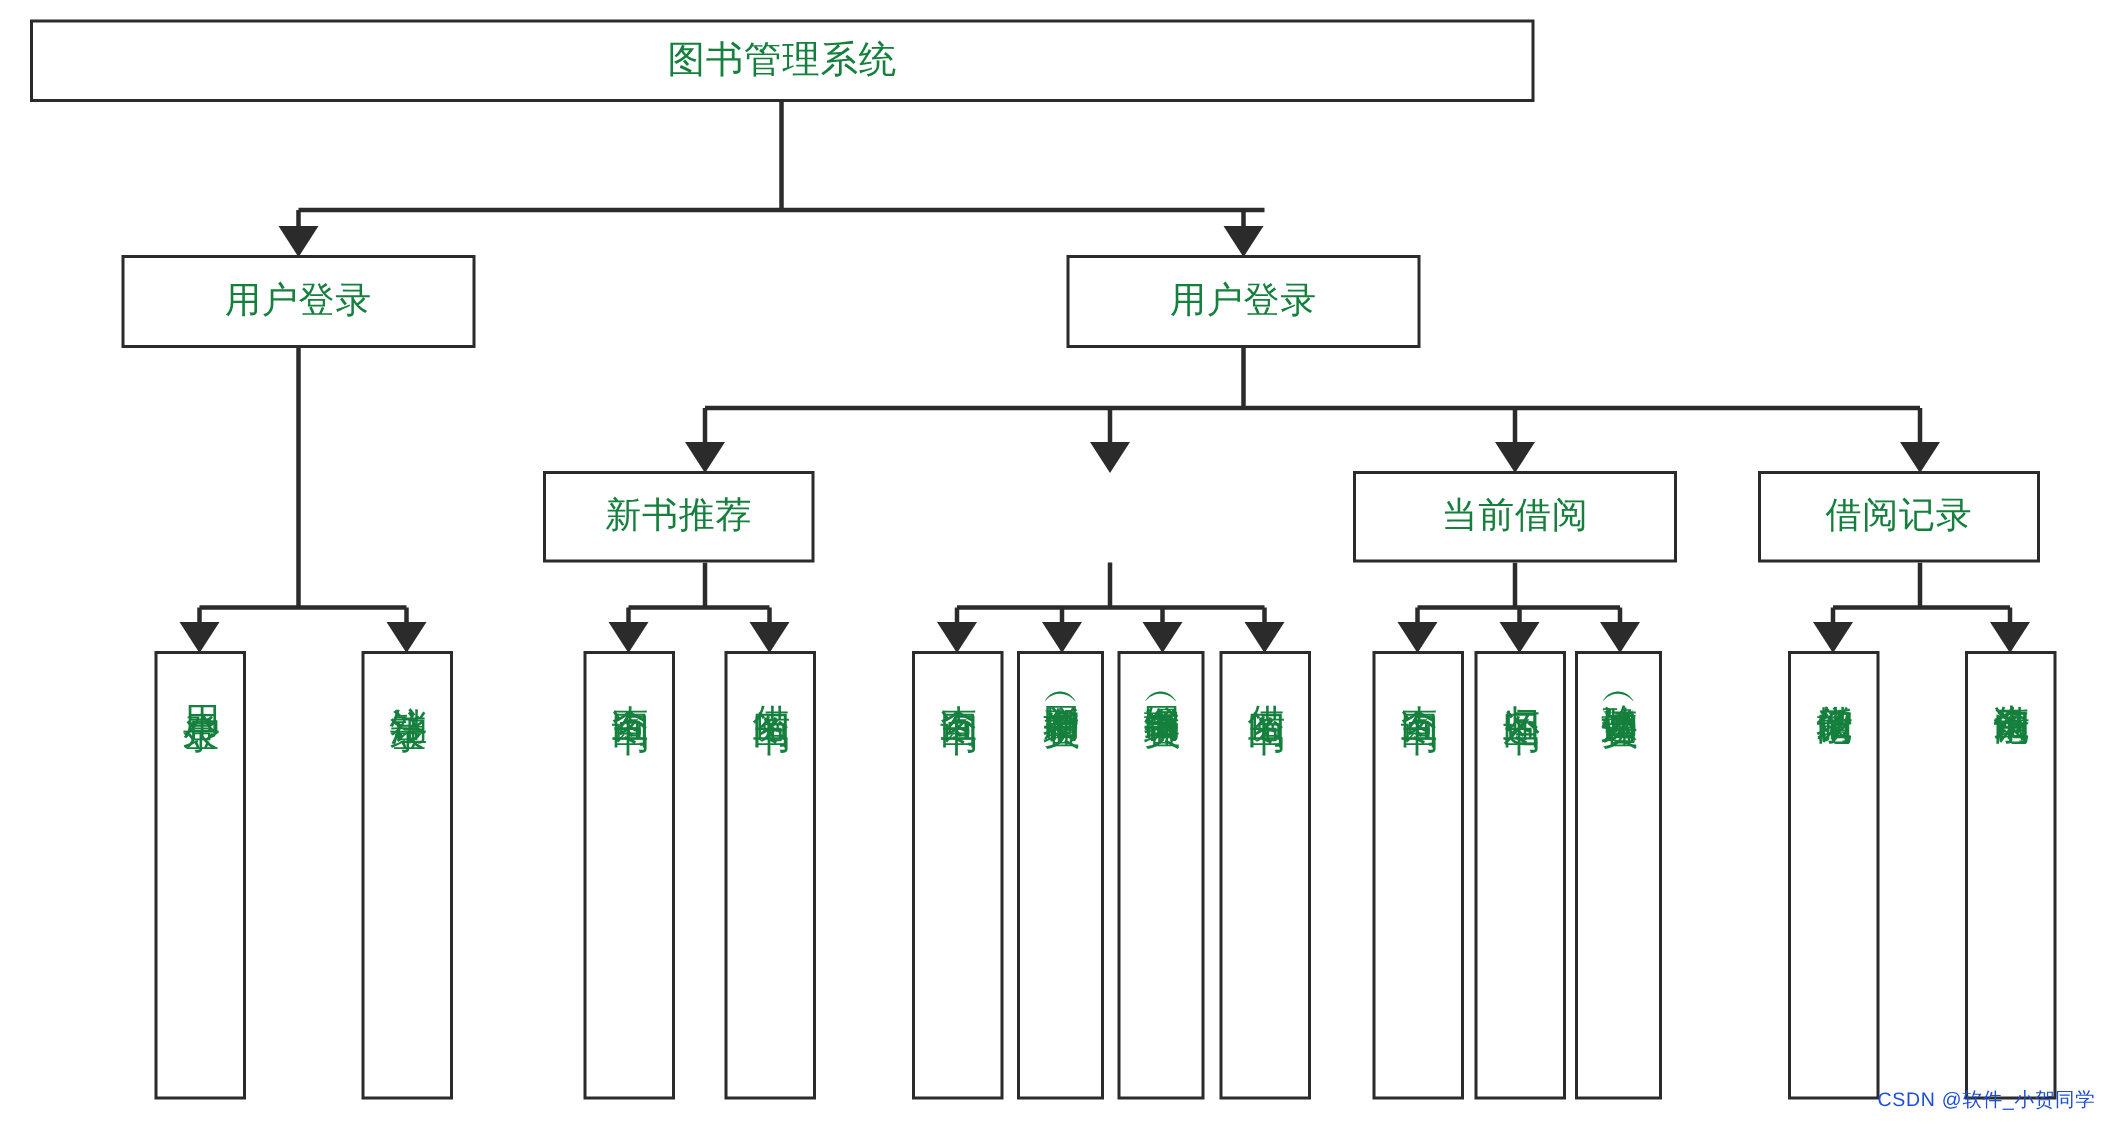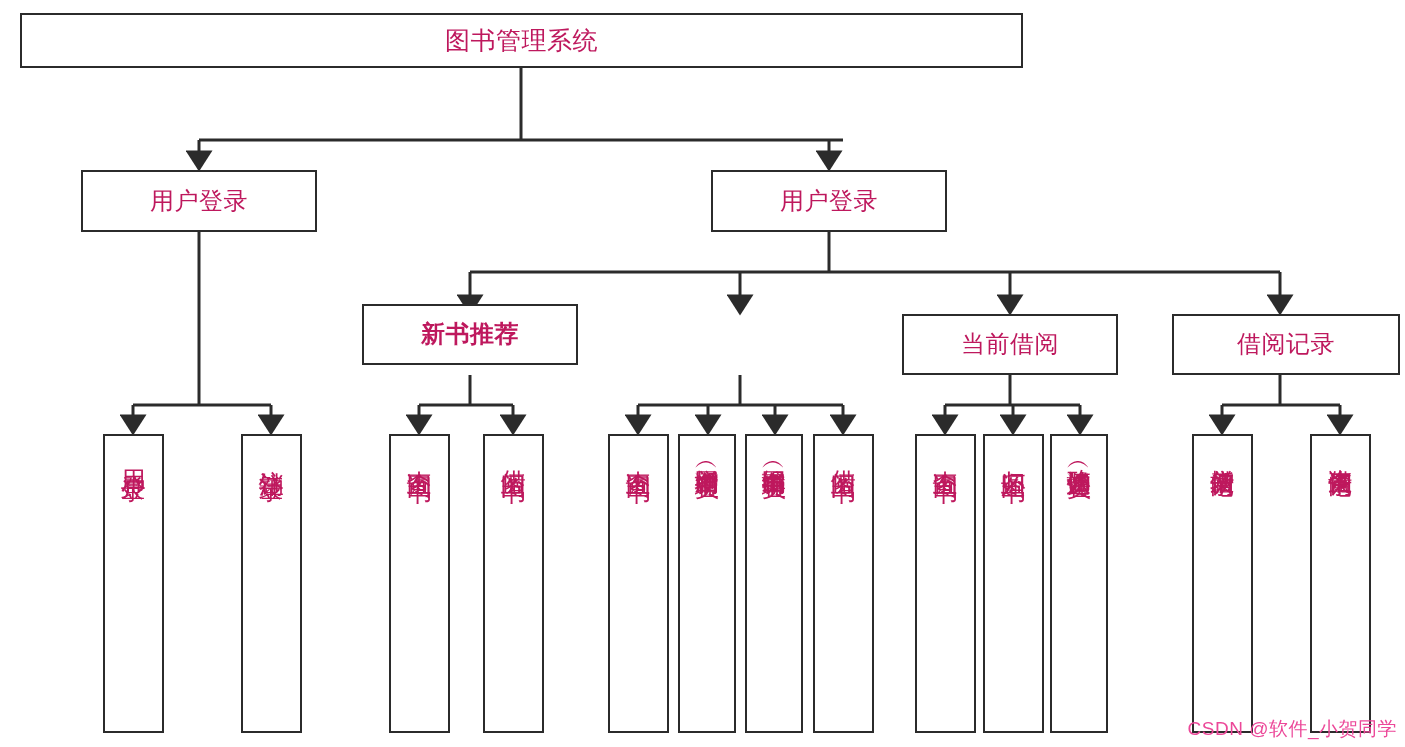--- a/index.html
+++ b/index.html
@@ -13,21 +13,21 @@
   #wires{position:absolute;left:0;top:0;width:1405px;height:747px;pointer-events:none;}
 
   .node{
     position:absolute;
     box-sizing:border-box;
     background:#ffffff;
     border:2px solid #2b2b2b;
     display:flex;
     align-items:center;
     justify-content:center;
-    color:#be185d;
+    color:#15803d;
     z-index:2;
   }
   .node .lbl{
     display:block;
     text-align:center;
     line-height:1.18;
     letter-spacing:0.5px;
   }
   .root .lbl{font-size:25px;}
   .lvl2 .lbl{font-size:24px;}
@@ -44,22 +44,22 @@
     line-height:1.06;
     letter-spacing:3px;
     white-space:nowrap;
   }
   .leaf.tall .lbl{font-size:24px;letter-spacing:1px;}
 
   #watermark{
     position:absolute;
     right:8px;
     bottom:5px;
-    font-size:19px;
-    color:#ec4899;
+    font-size:13px;
+    color:#1d4ed8;
     letter-spacing:0.5px;
     z-index:3;
     white-space:nowrap;
   }
 </style>
 </head>
 <body>
 
 <div id="stage">
 
@@ -117,27 +117,27 @@
     <span class="lbl">图书管理系统</span>
   </div>
 
   <div class="node lvl2" style="left:81px;top:170px;width:236px;height:62px;">
     <span class="lbl">用户登录</span>
   </div>
   <div class="node lvl2" style="left:711px;top:170px;width:236px;height:62px;">
     <span class="lbl">用户登录</span>
   </div>
 
-  <div class="node lvl3" style="left:362px;top:304px;width:216px;height:61px;font-weight:bold;">
+  <div class="node lvl3" style="left:362px;top:314px;width:181px;height:61px;">
     <span class="lbl">新书推荐</span>
   </div>
   <div class="node lvl3" style="left:902px;top:314px;width:216px;height:61px;justify-content:center;">
     <span class="lbl">当前借阅</span>
   </div>
-  <div class="node lvl3" style="left:1172px;top:314px;width:228px;height:61px;">
+  <div class="node lvl3" style="left:1172px;top:314px;width:188px;height:61px;">
     <span class="lbl">借阅记录</span>
   </div>
 
   <div class="node leaf" style="left:103px;top:434px;width:61px;height:299px;">
     <span class="lbl">用户登录</span>
   </div>
   <div class="node leaf" style="left:241px;top:434px;width:61px;height:299px;">
     <span class="lbl">注销登录</span>
   </div>
 

